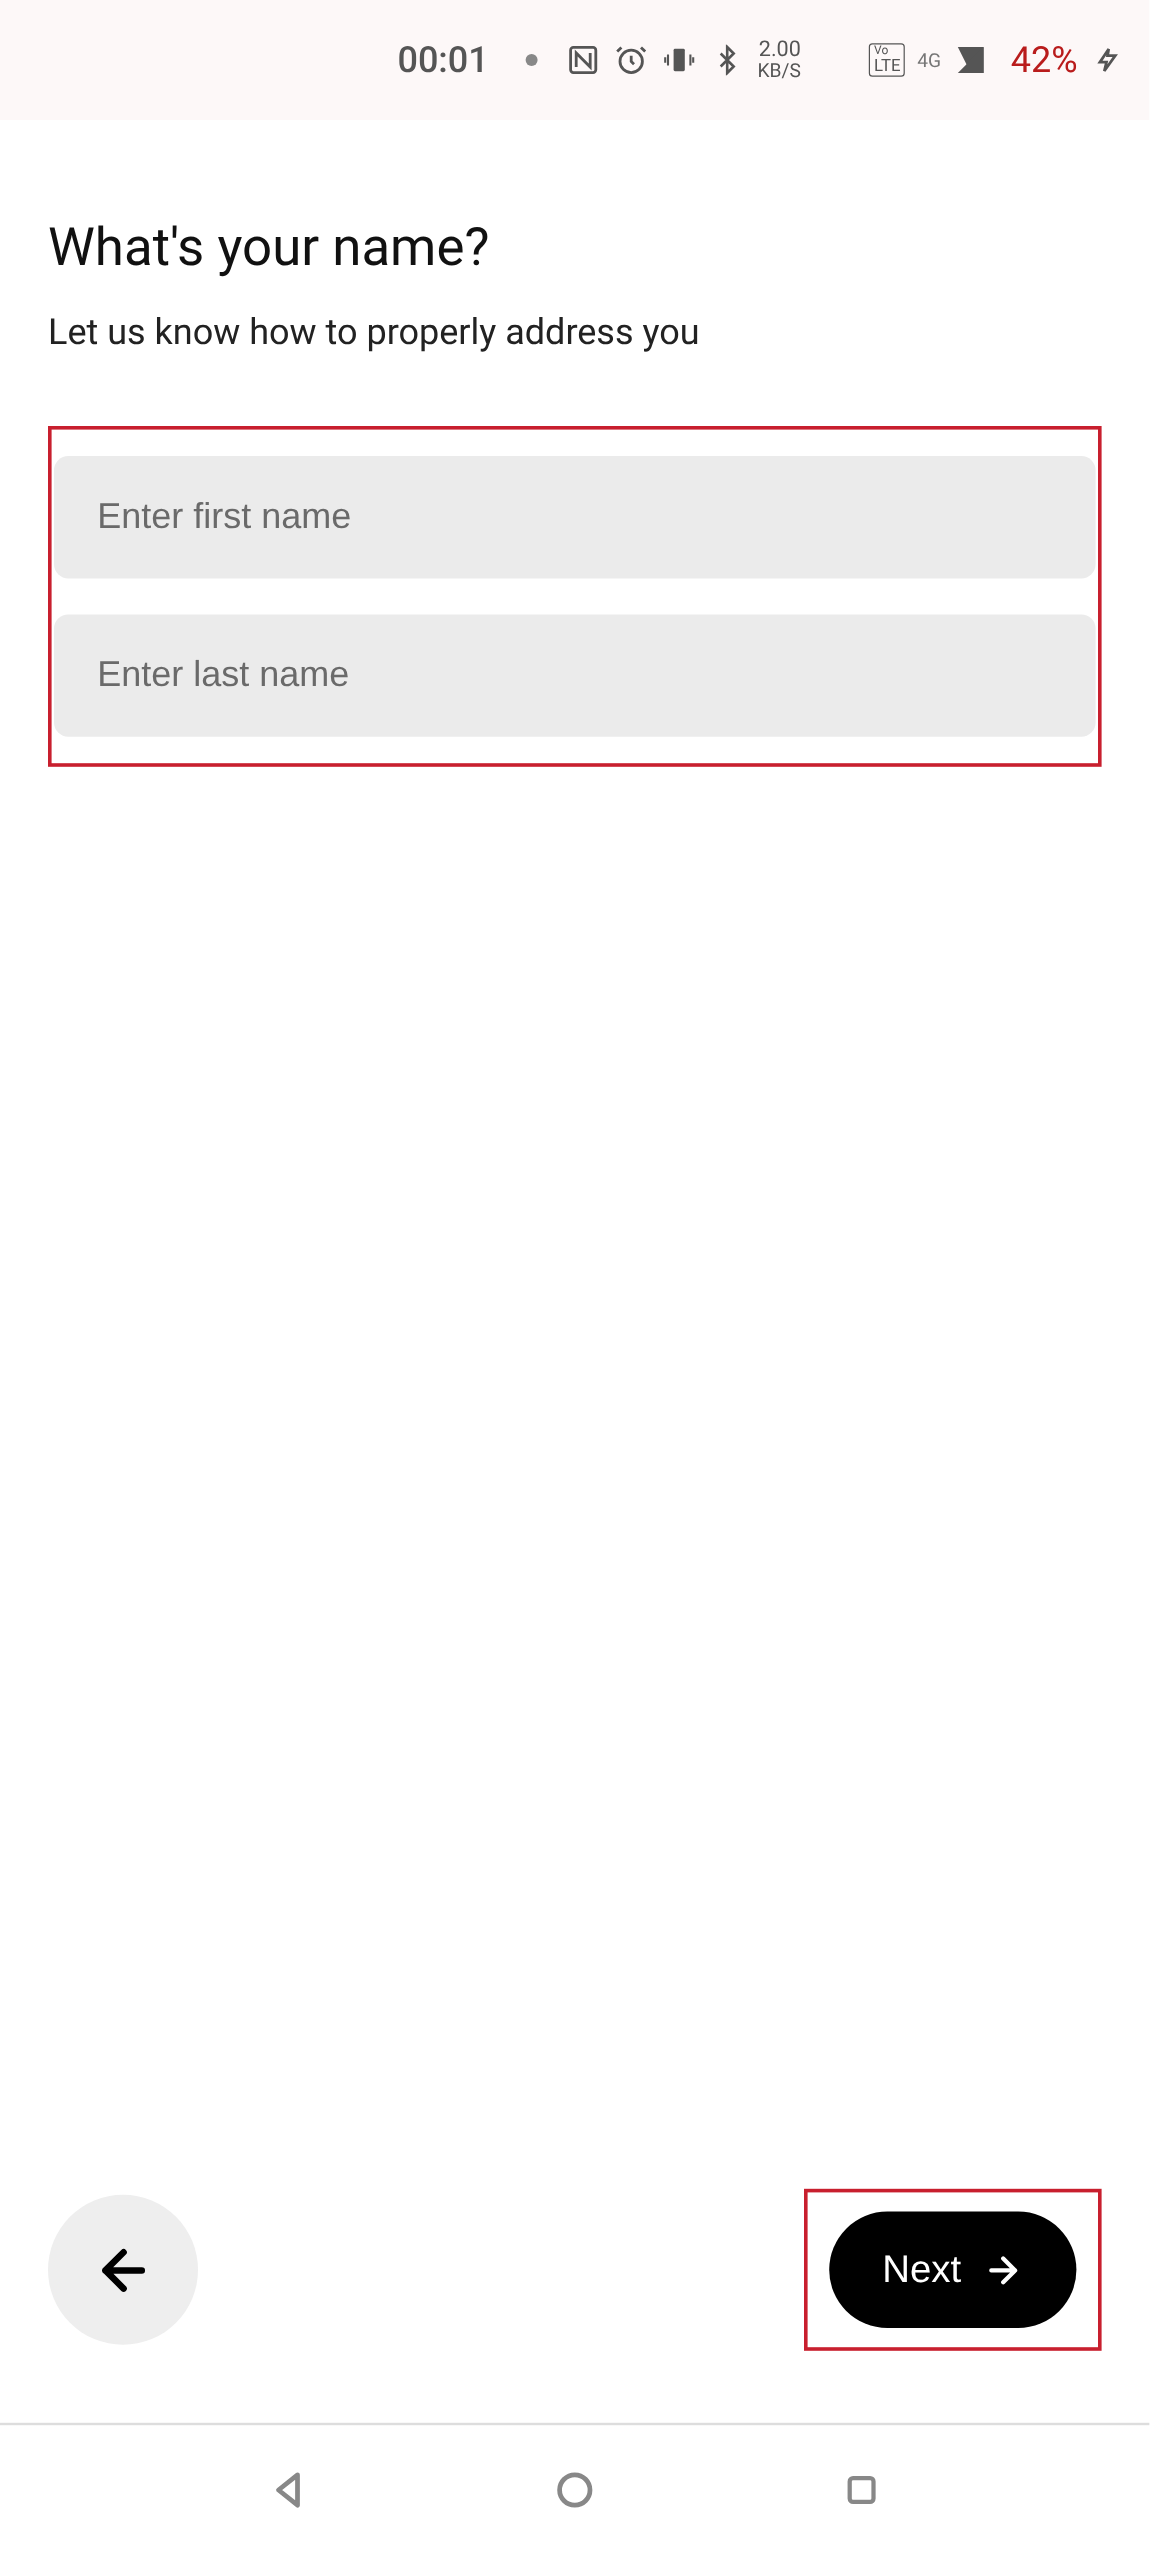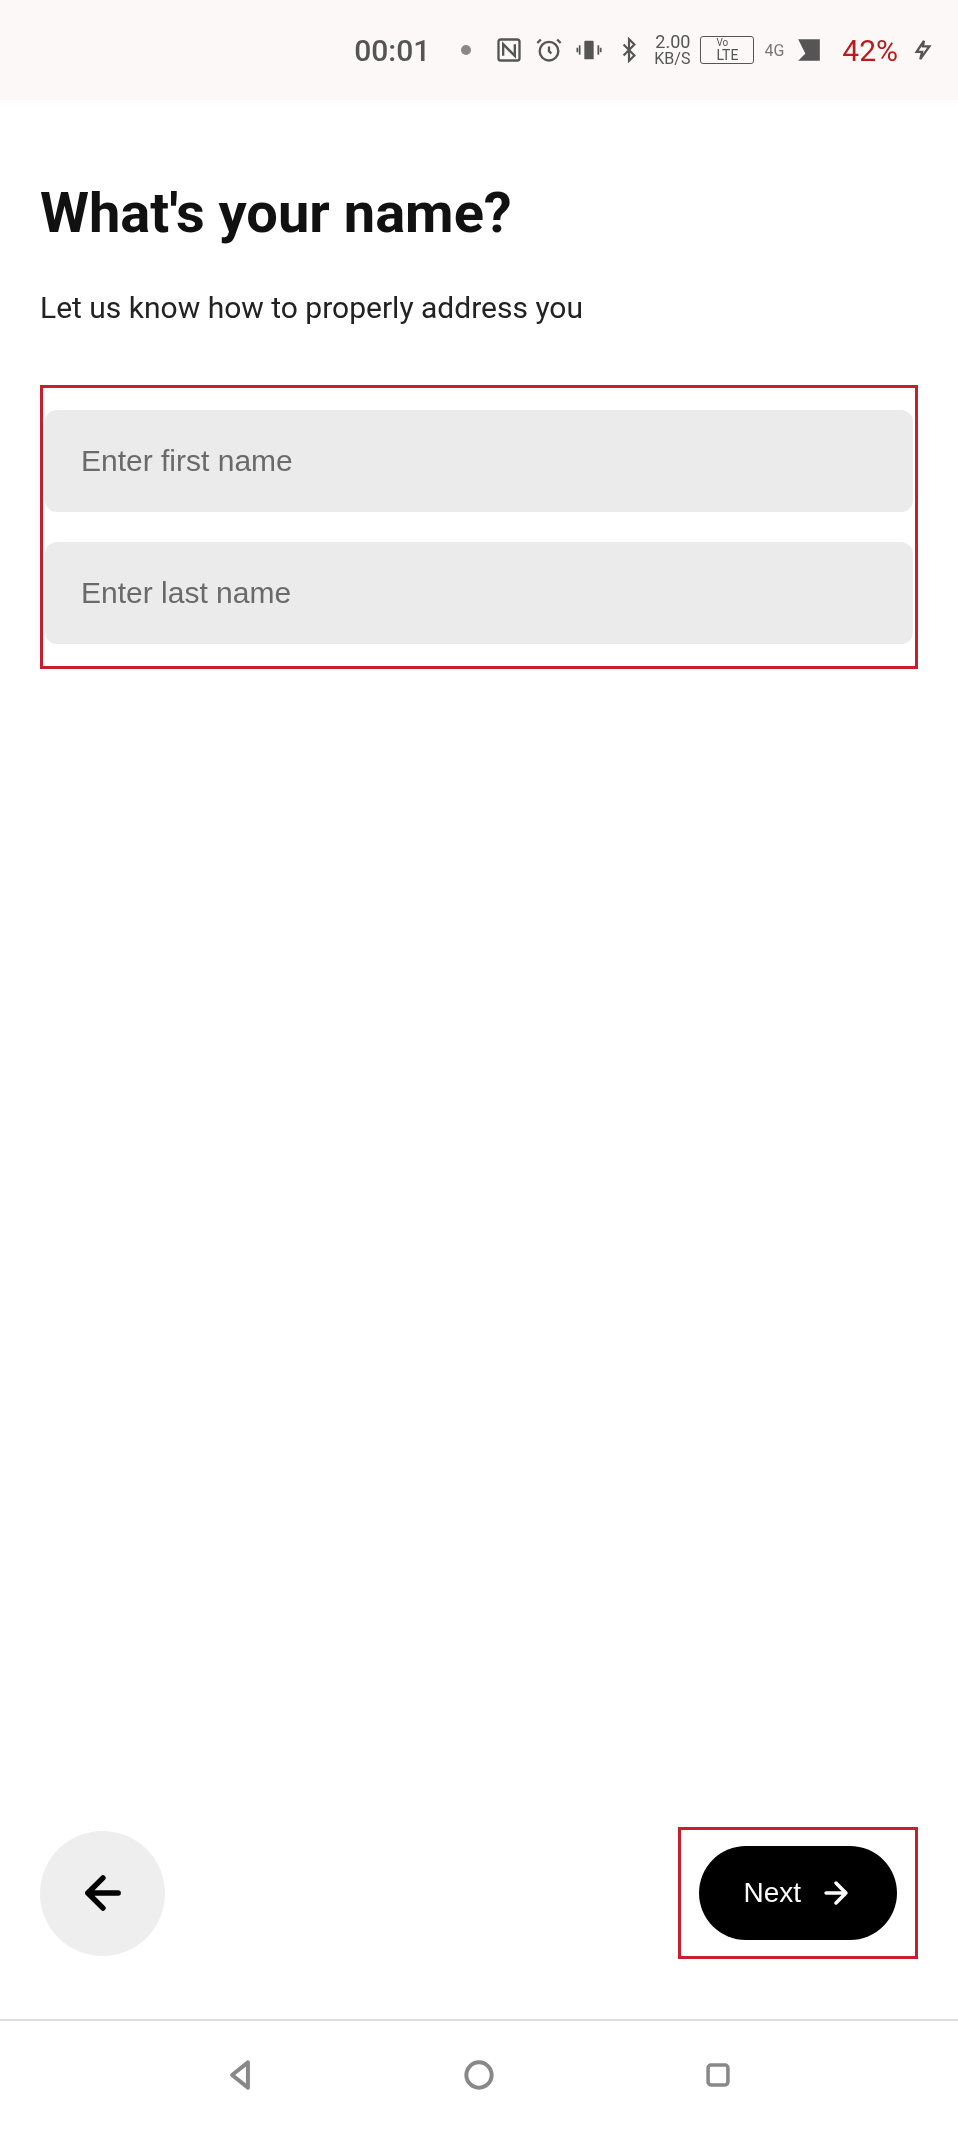--- a/index.html
+++ b/index.html
@@ -60,41 +60,42 @@
       display: block;
     }
     .status-network .unit {
       font-size: 16px;
       display: block;
     }
     .status-lte {
       font-size: 14px;
       border: 1.5px solid #555;
       border-radius: 3px;
-      padding: 1px 15px;
+      padding: 1px 3px;
       line-height: 1;
       color: #555;
+      margin-left: 47px;
     }
     .status-4g {
       font-size: 16px;
       color: #777;
     }
     .status-battery {
       font-size: 30px;
       color: #b91c1c;
       margin-left: 8px;
     }
     .content {
       padding: 80px 40px 0 40px;
     }
     .page-title {
-      font-size: 56px;
-      font-weight: 700;
+      font-size: 44px;
+      font-weight: 400;
       color: #111;
-      margin-bottom: 44px;
+      margin-bottom: 28px;
     }
     .page-subtitle {
       font-size: 30px;
       color: #222;
       font-weight: 400;
     }
     .form-box {
       margin-top: 60px;
       border: 3px solid #c81f2e;
       padding: 22px 2px;
@@ -140,21 +141,21 @@
     .next-wrapper {
       border: 3px solid #c81f2e;
       padding: 16px 18px;
     }
     .next-button {
       background: #000;
       color: #fff;
       border: none;
       border-radius: 55px;
       padding: 30px 44px;
-      font-size: 28px;
+      font-size: 32px;
       font-weight: 500;
       display: flex;
       align-items: center;
       gap: 18px;
       cursor: pointer;
       justify-content: space-between;
     }
     .system-nav {
       position: absolute;
       bottom: 0;

